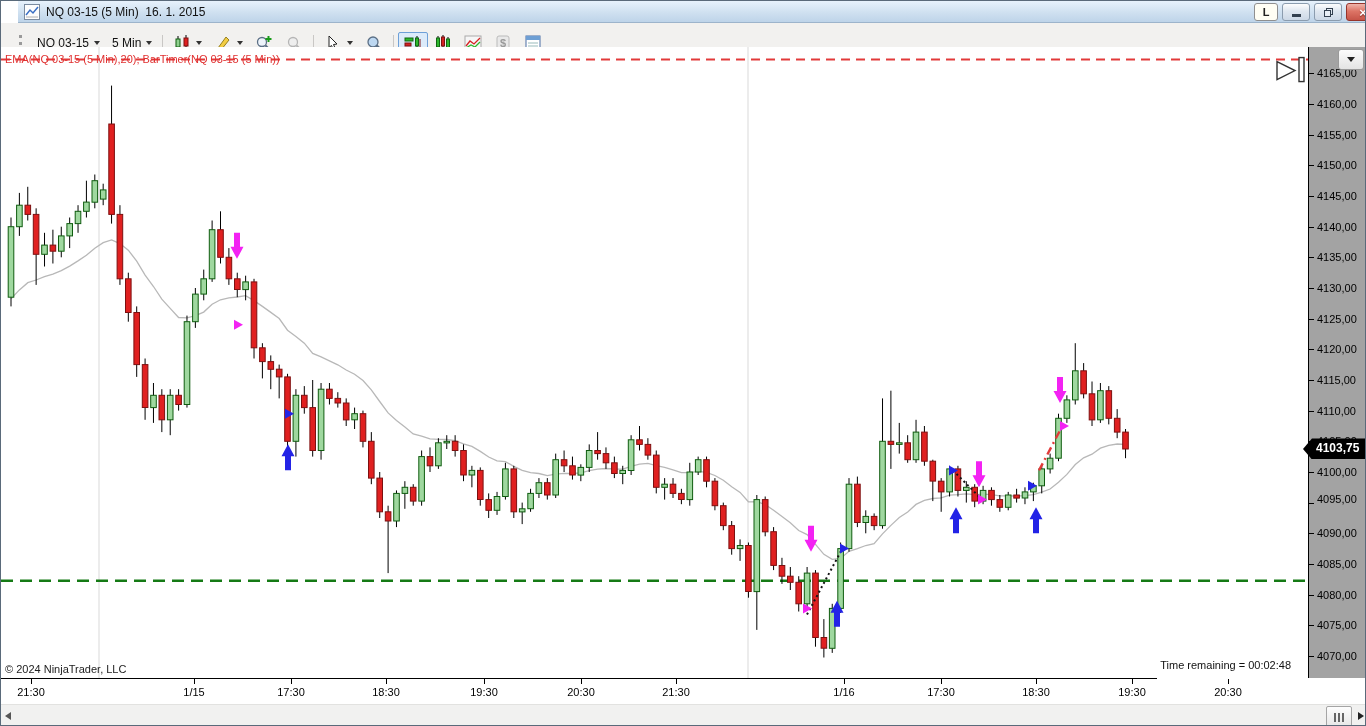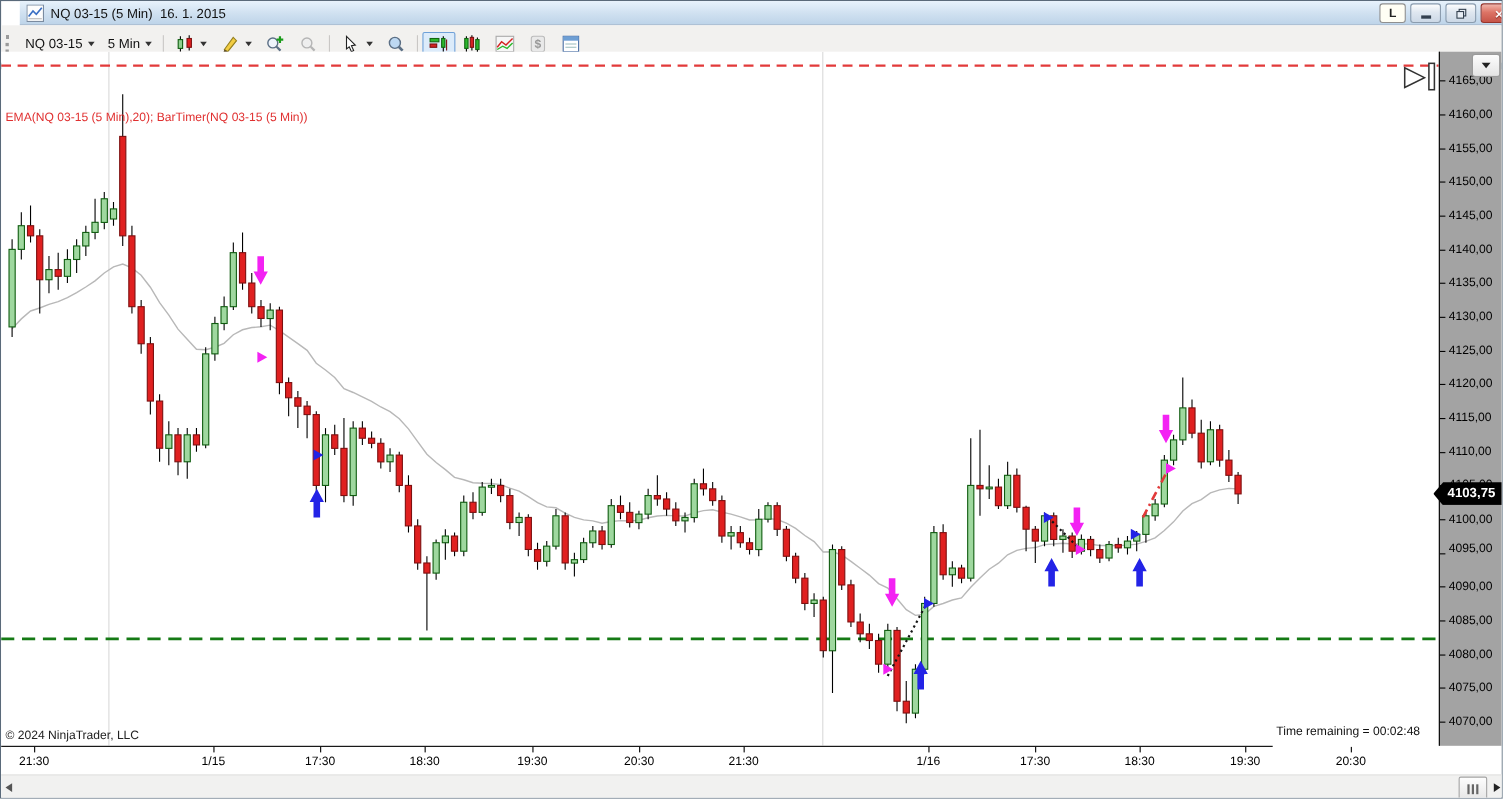--- a/index.html
+++ b/index.html
@@ -12,31 +12,31 @@
   .winbtns{position:absolute;right:4px;top:2px;display:flex;gap:4px;}
   .wbtn{height:18px;border-radius:3px;border:1px solid #8b9cae;box-sizing:border-box;
     background:linear-gradient(#fdfdfd,#dfe7f0 45%,#ccd8e6);display:flex;align-items:center;justify-content:center;cursor:default;}
   .wbtn.lbtn{width:24px;background:#fffef4;border-color:#8f8f8f;font-size:11px;font-weight:bold;color:#222;}
   .wbtn.minb,.wbtn.restb{width:28px;}
   .wbtn.close{width:34px;background:linear-gradient(#f0b4aa,#dd7466 45%,#c65448);border-color:#97342b;
     color:#fff;font-weight:bold;font-size:13px;text-shadow:0 1px 1px #7d241d;}
   .min-glyph{width:9px;height:3px;background:#33404f;margin-top:7px;}
   
   .toolbar{position:absolute;left:0;top:22px;width:1366px;height:40px;background:#f2f1ef;
-    border-bottom:6px solid #0c4a6e;box-sizing:border-box;display:flex;align-items:center;padding-left:2px;}
+    border-bottom:1px solid #0c4a6e;box-sizing:border-box;display:flex;align-items:center;padding-left:16px;}
   .grip{width:3px;height:16px;border-left:3px dotted #9a9a9a;margin:0 6px 0 2px;}
   .tbtn{height:20px;display:flex;align-items:center;padding:0 5px;border:1px solid transparent;border-radius:2px;font-size:12px;color:#111;}
   .tbtn .dd{width:0;height:0;border-left:3.5px solid transparent;border-right:3.5px solid transparent;border-top:4px solid #333;margin-left:5px;}
   .tbtn.sel{border:1px solid #6ea0d8;background:#dcebfa;}
   .sep{width:1px;height:16px;background:#c9c7c5;margin:0 4px;}
   .ic{width:18px;height:18px;display:block;}
   
   .chart{position:absolute;left:0;top:46px;width:1366px;height:680px;background:#fff;}
   #plot{position:absolute;left:0;top:0;}
-  .ind-label{position:absolute;left:4px;top:6px;font-size:11px;color:#e03030;white-space:pre;margin-top:48px;}
+  .ind-label{position:absolute;left:4px;top:6px;font-size:11px;color:#e03030;white-space:pre;}
   .copyright{position:absolute;left:4px;top:616px;font-size:11px;color:#222;}
   .time-remaining{position:absolute;right:76px;top:612px;font-size:11px;color:#111;}
   .price-axis{position:absolute;left:1307px;top:0;width:59px;height:631px;border-left:1px solid #000;box-sizing:border-box;background:#a3a3a3;}
   .ptick{position:absolute;left:0;width:5px;height:1px;background:#000;}
   .plabel{position:absolute;left:8px;font-size:11px;color:#000;transform:translateY(-6px);}
   .axis-dd{position:absolute;left:1337px;top:2px;width:24px;height:19px;border:1px solid #9a9a9a;border-radius:3px;
     background:linear-gradient(#fcfcfc,#e4e4e4);display:flex;align-items:center;justify-content:center;}
   .axis-dd .dd{width:0;height:0;border-left:4px solid transparent;border-right:4px solid transparent;border-top:5px solid #222;}
   .badge{position:absolute;left:1302px;top:437px;width:64px;height:21px;background:#000;color:#fff;
     font-size:12px;font-weight:bold;line-height:21px;padding-left:13px;box-sizing:border-box;

